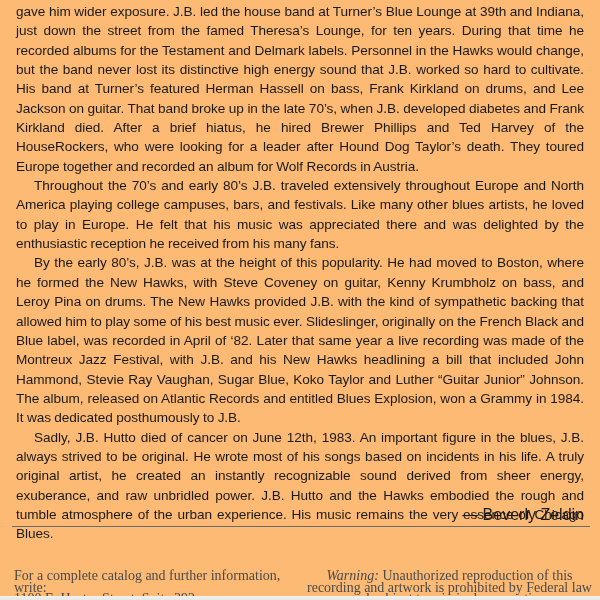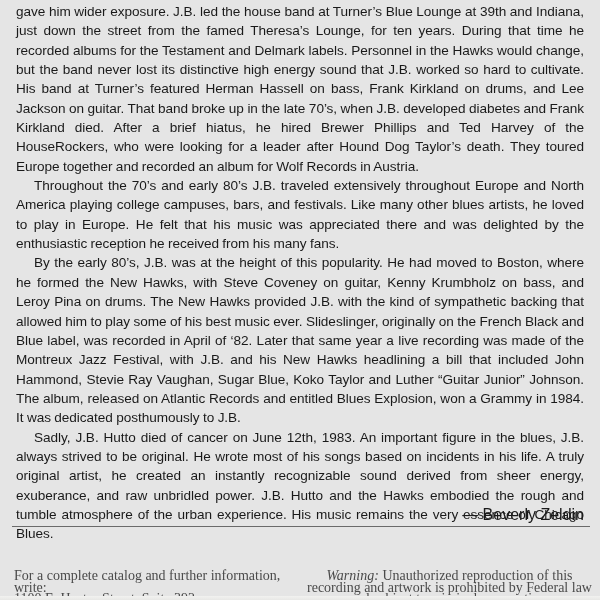--- a/index.html
+++ b/index.html
@@ -12,21 +12,21 @@
     height: 600px;
     position: relative;
     overflow: hidden;
     color: #1c1c1c;
     font-family: "DejaVu Sans", sans-serif;
   }
   .page {
     position: absolute;
     left: 0; top: 0;
     width: 600px; height: 600px;
-    background: #e5e5e5;
+    background: #fdba74;
   }
   .body-text {
     position: absolute;
     left: 16px;
     top: 2px;
     width: 568px;
     font-family: "Liberation Sans", sans-serif;
     font-size: 13.6px;
     line-height: 19.35px;
     text-align: justify;

